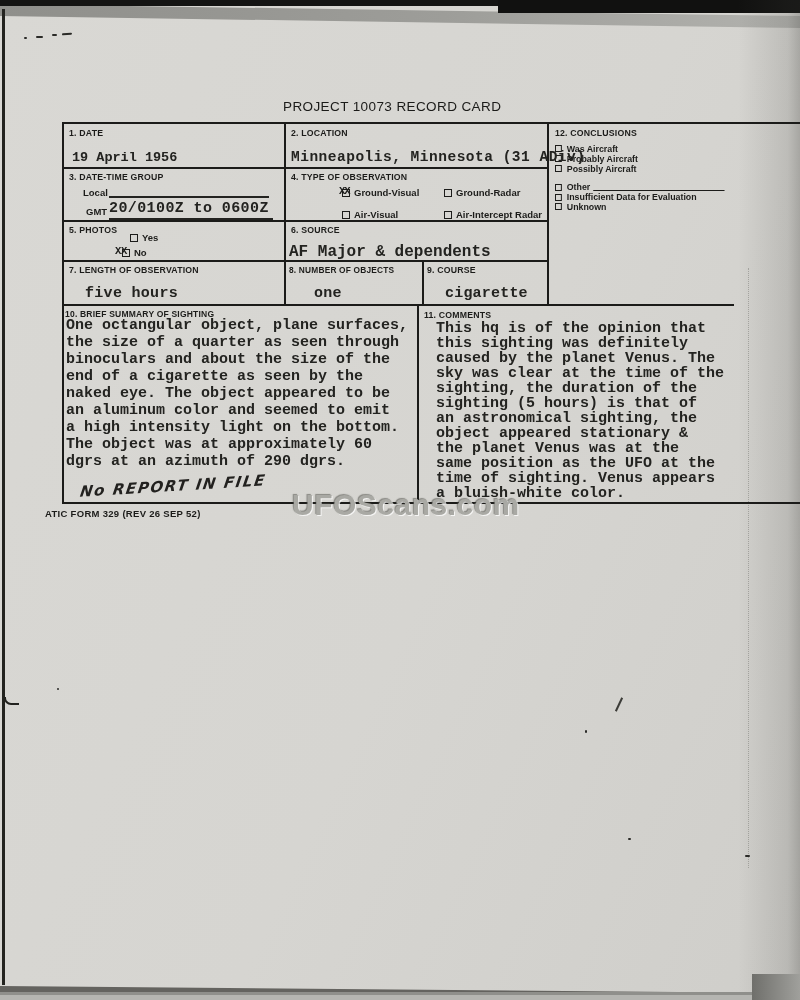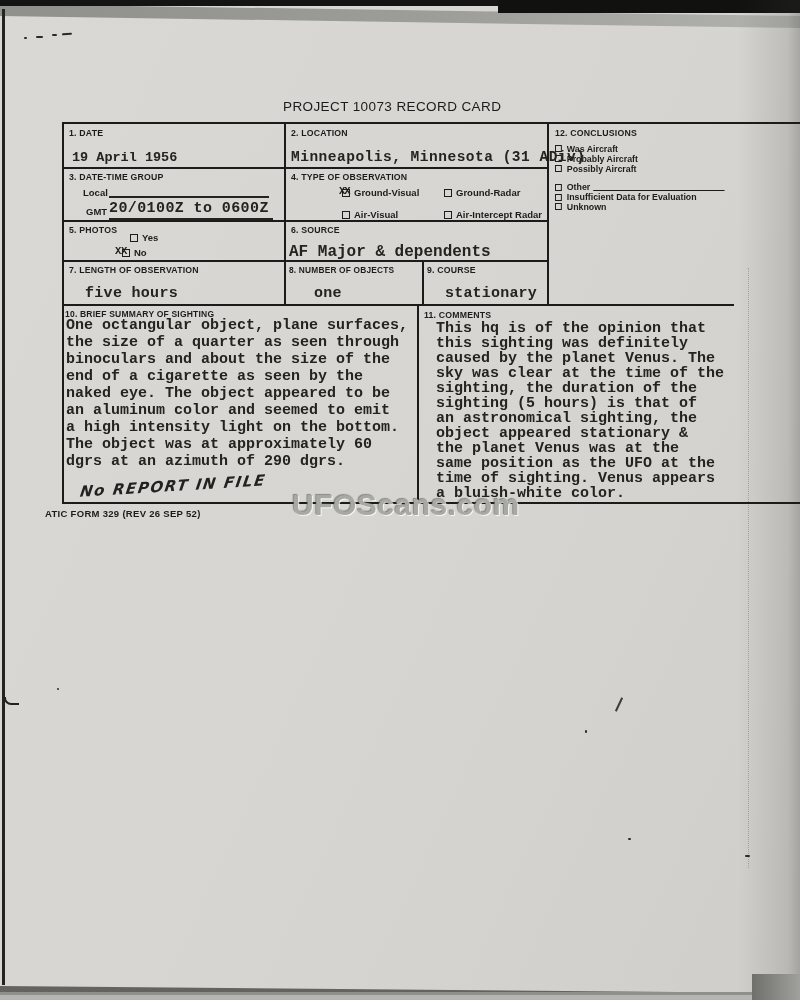--- a/index.html
+++ b/index.html
@@ -195,21 +195,21 @@
       <span class="typed" style="left:21px;top:23px;font-size:15px;letter-spacing:0.3px;">five hours</span>
     </div>
 
     <div class="cell b-r b-b" style="left:222px;top:138px;width:138px;height:44px;">
       <span class="lbl" style="left:3px;top:3px;font-size:8.6px;">8. NUMBER OF OBJECTS</span>
       <span class="typed" style="left:28px;top:23px;font-size:15px;letter-spacing:0.3px;">one</span>
     </div>
 
     <div class="cell b-r b-b" style="left:360px;top:138px;width:125px;height:44px;">
       <span class="lbl" style="left:3px;top:3px;">9. COURSE</span>
-      <span class="typed" style="left:21px;top:23px;font-size:15px;letter-spacing:0.2px;">stationary</span>
+      <span class="typed" style="left:21px;top:23px;font-size:15px;letter-spacing:0.2px;">cigarette</span>
     </div>
 
     <div class="cell b-r" style="left:0;top:182px;width:355px;height:196px;">
       <span class="lbl" style="left:1px;top:3px;font-size:8.8px;">10. BRIEF SUMMARY OF SIGHTING</span>
       <span class="typed pre" style="left:2px;top:11px;font-size:15px;line-height:17px;">One octangular object, plane surfaces,
 the size of a quarter as seen through
 binoculars and about the size of the
 end of a cigarette as seen by the
 naked eye. The object appeared to be
 an aluminum color and seemed to emit

